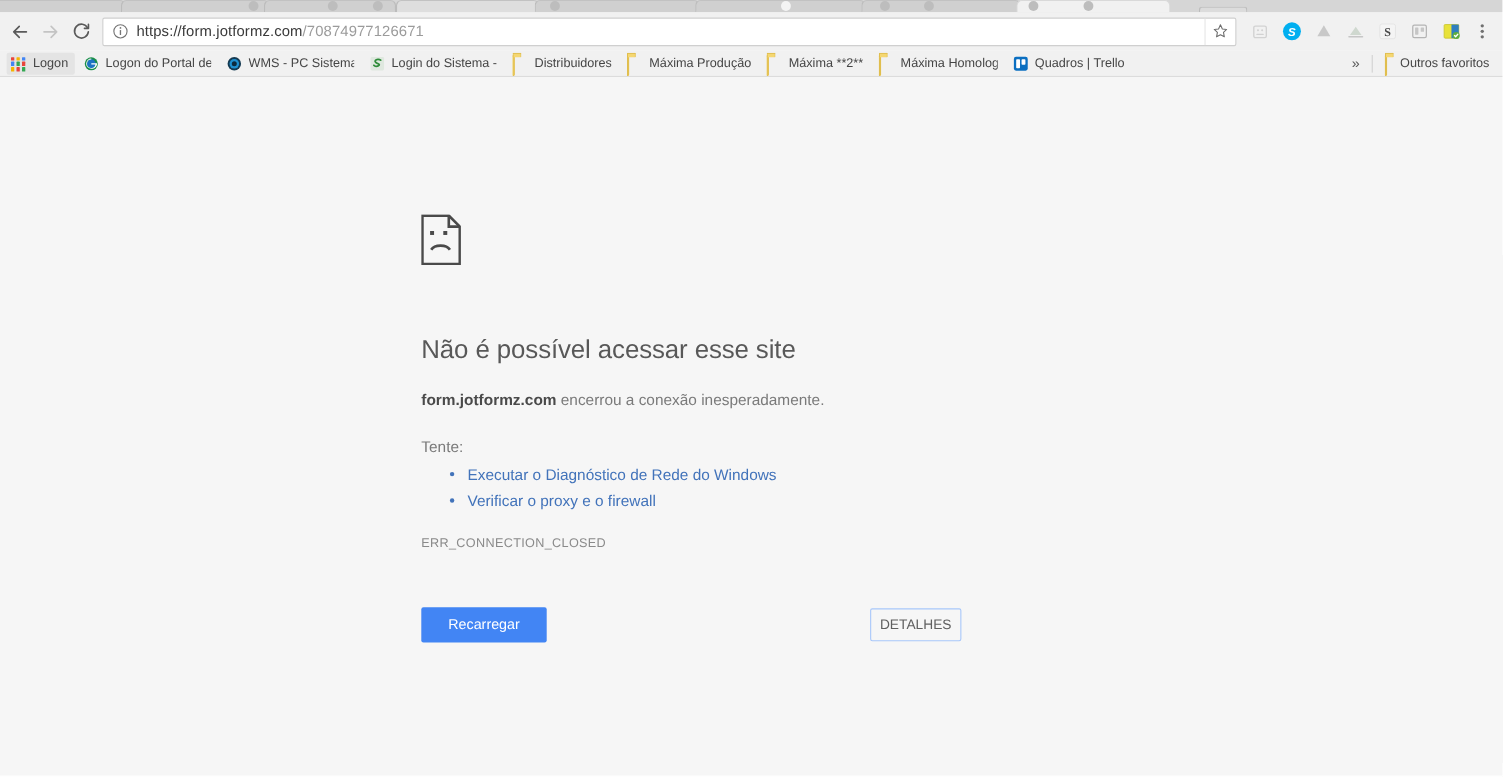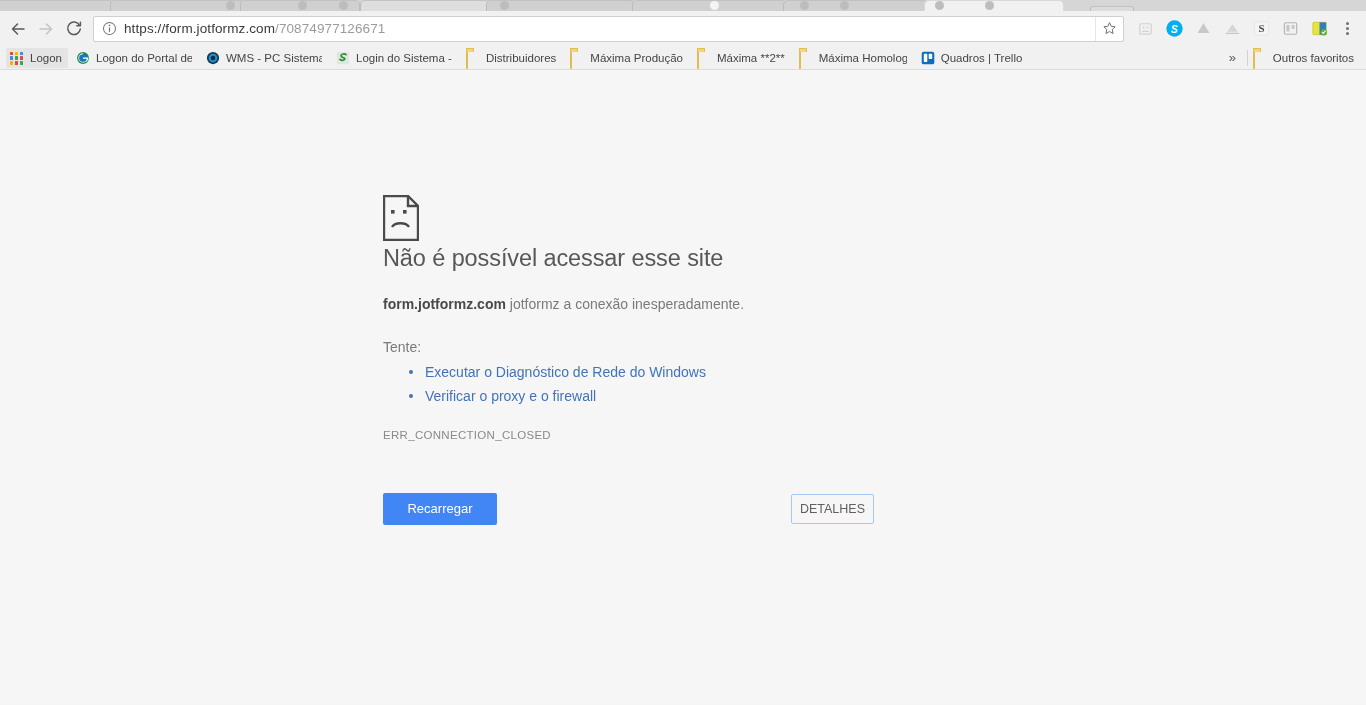--- a/index.html
+++ b/index.html
@@ -150,40 +150,41 @@
   .apps-grid i { display:block; border-radius: 0.5px; }
 
   .chev-more {
     position: absolute;
     right: 124px;
     display: flex; align-items: center;
     font-size: 13px; color: #5a5a5a;
     padding: 0 6px;
   }
   .bm-sep { position: absolute; right: 118px; width: 1px; height: 16px; background: #d2d2d2; }
-  .bm.outros { position: absolute; right: 4px; }
+  .bm.outros { position: absolute; right: 4px; text-align: center; }
 
   
   .page {
     height: 635px;
     background: #f6f6f6;
     position: relative;
   }
   .err {
     position: absolute;
     left: 383px;
     top: 125px;
     width: 620px;
   }
   .sadfile { width: 36px; height: 46px; }
 
   .err-title {
     font-size: 23.5px;
     font-weight: 400;
     color: #585858;
+    margin-top: 58px;
     letter-spacing: -0.1px;
   }
   .err-sub {
     font-size: 14px;
     color: #7a7a7a;
     margin-top: 24px;
   }
   .err-sub b { color: #4a4a4a; font-weight: bold; }
 
   .try-label { font-size: 14px; color: #7a7a7a; margin-top: 27px; }
@@ -471,21 +472,21 @@
         <path d="M1 1h24l10 10v34H1z" fill="none" stroke="#4a4a4a" stroke-width="2.4" stroke-linejoin="miter"></path>
         <path d="M25 1v10h10" fill="none" stroke="#4a4a4a" stroke-width="2.4" stroke-linejoin="miter"></path>
         <rect x="8" y="15" width="3.6" height="3.6" fill="#4a4a4a"></rect>
         <rect x="20" y="15" width="3.6" height="3.6" fill="#4a4a4a"></rect>
         <path d="M9 32c3-5 14-5 17 0" fill="none" stroke="#4a4a4a" stroke-width="2.4" stroke-linecap="butt"></path>
       </svg>
     </span>
 
     <div class="err-title">Não é possível acessar esse site</div>
 
-    <div class="err-sub"><b>form.jotformz.com</b><span> jotformz a conexão inesperadamente.</span></div>
+    <div class="err-sub"><b>form.jotformz.com</b><span> encerrou a conexão inesperadamente.</span></div>
 
     <div class="try-label">Tente:</div>
 
     <ul class="try-list">
       <li class="link">Executar o Diagnóstico de Rede do Windows</li>
       <li class="link">Verificar o proxy e o firewall</li>
     </ul>
 
     <div class="err-code">ERR_CONNECTION_CLOSED</div>
 

